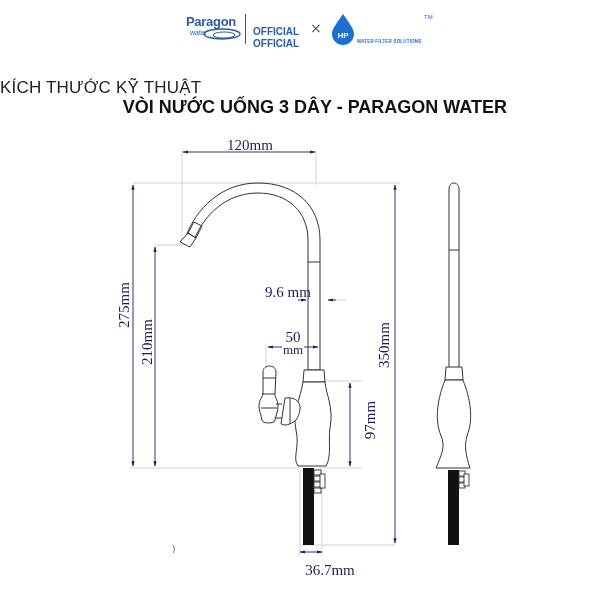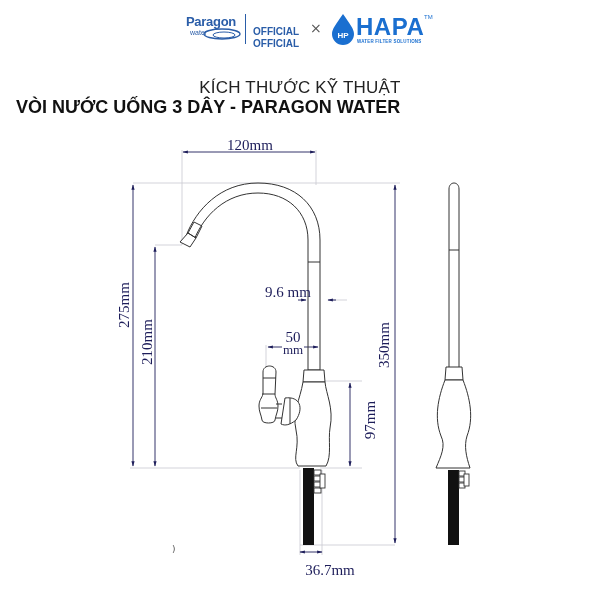--- a/index.html
+++ b/index.html
@@ -9,22 +9,22 @@
   .paragon-name { position: absolute; left: 0; top: 0; color: #2a5da8; font-weight: bold; font-size: 13px; font-family: "Liberation Sans", sans-serif; letter-spacing: -0.3px; }
   .paragon-sub { position: absolute; left: 4px; top: 15px; color: #2a5da8; font-size: 7px; font-family: "Liberation Sans", sans-serif; }
   .paragon-swoosh { position: absolute; left: 10px; top: 12px; }
   .divider { position: absolute; left: 245px; top: 2px; width: 1px; height: 30px; background: #2a5da8; }
   .official { position: absolute; left: 253px; top: 5px; color: #2a5da8; font-weight: bold; font-size: 10px; line-height: 12px; font-family: "Liberation Sans", sans-serif; margin-top: 9px; }
   .cross { position: absolute; left: 310px; top: 8px; color: #555; font-size: 14px; font-family: "DejaVu Sans", sans-serif; }
   .hapa-drop { position: absolute; left: 330px; top: 1px; }
   .hapa-name { position: absolute; left: 356px; top: 1px; color: #1a6fd0; font-weight: 900; font-size: 24px; letter-spacing: 0.5px; font-family: "Liberation Sans", sans-serif; }
   .hapa-tm { position: absolute; left: 424px; top: 2px; color: #1a6fd0; font-size: 6px; font-family: "Liberation Sans", sans-serif; }
   .hapa-sub { position: absolute; left: 357px; top: 27px; color: #1a6fd0; font-size: 4.5px; font-weight: bold; font-family: "Liberation Sans", sans-serif; letter-spacing: 0.2px; }
-  .title1 { position: absolute; top: 78px; left: 0; width: 600px; text-align: center; font-size: 17px; color: #222; font-family: "Liberation Sans", sans-serif; letter-spacing: 0.2px; }
-  .title2 { position: absolute; top: 97px; left: 16px; width: 500px; text-align: left; font-size: 18px; font-weight: bold; color: #111; font-family: "Liberation Sans", sans-serif; }
+  .title1 { position: absolute; top: 78px; left: 0; width: 600px; text-align: left; font-size: 17px; color: #222; font-family: "Liberation Sans", sans-serif; letter-spacing: 0.2px; }
+  .title2 { position: absolute; top: 97px; left: 7px; width: 500px; text-align: right; font-size: 18px; font-weight: bold; color: #111; font-family: "Liberation Sans", sans-serif; }
   .drawing { position: absolute; left: 0; top: 0; width: 600px; height: 600px; }
   .dimtext { font-family: "Liberation Serif", serif; fill: #1d1d5a; }
 </style>
 </head>
 <body>
 
 <div class="header">
   <div class="brand-paragon">
     <span class="paragon-name">Paragon</span>
     <span class="paragon-sub">water</span>
@@ -36,21 +36,20 @@
   <div class="divider"></div>
   <div class="official">
     <div>OFFICIAL</div>
     <div>OFFICIAL</div>
   </div>
   <span class="cross">×</span>
   <svg class="hapa-drop" width="26" height="32">
     <path d="M13 1 C 6 11, 2 16, 2 21 A 11 11 0 0 0 24 21 C 24 16, 20 11, 13 1 Z" fill="#1a6fd0"></path>
     <text x="13" y="25" text-anchor="middle" font-size="8" font-weight="bold" fill="#fff" font-family="Liberation Sans, sans-serif">HP</text>
   </svg>
-  <span class="hapa-name">HAPA</span>
   <span class="hapa-tm">TM</span>
   <span class="hapa-sub">WATER FILTER SOLUTIONS</span>
 </div>
 
 <div class="title1">KÍCH THƯỚC KỸ THUẬT</div>
 <div class="title2">VÒI NƯỚC UỐNG 3 DÂY - PARAGON WATER</div>
 
 <svg class="drawing" viewBox="0 0 600 600">
   <defs>
     <marker id="arr" viewBox="0 0 10 10" refX="9" refY="5" markerWidth="6" markerHeight="6" orient="auto-start-reverse">

